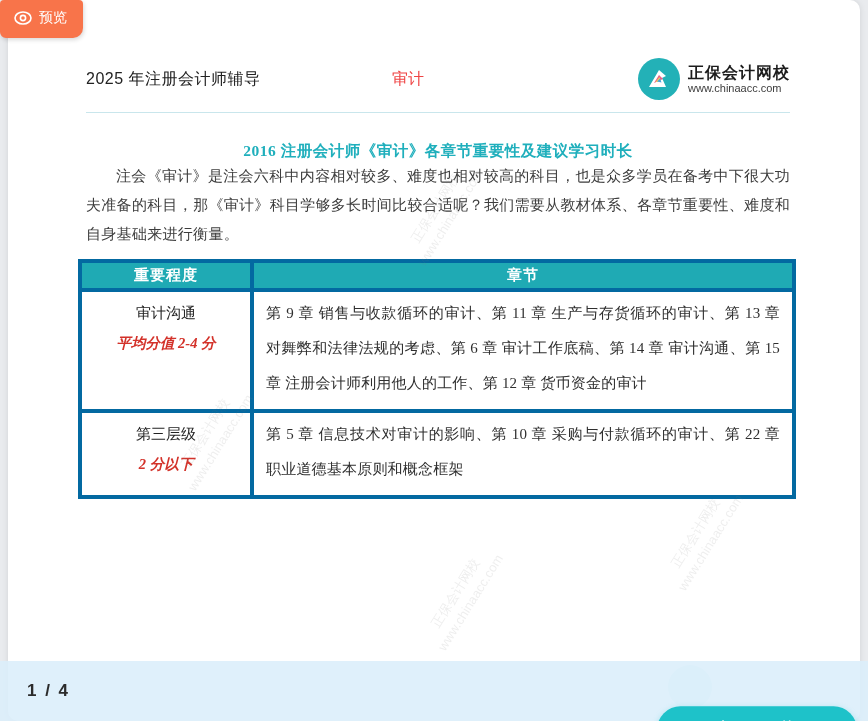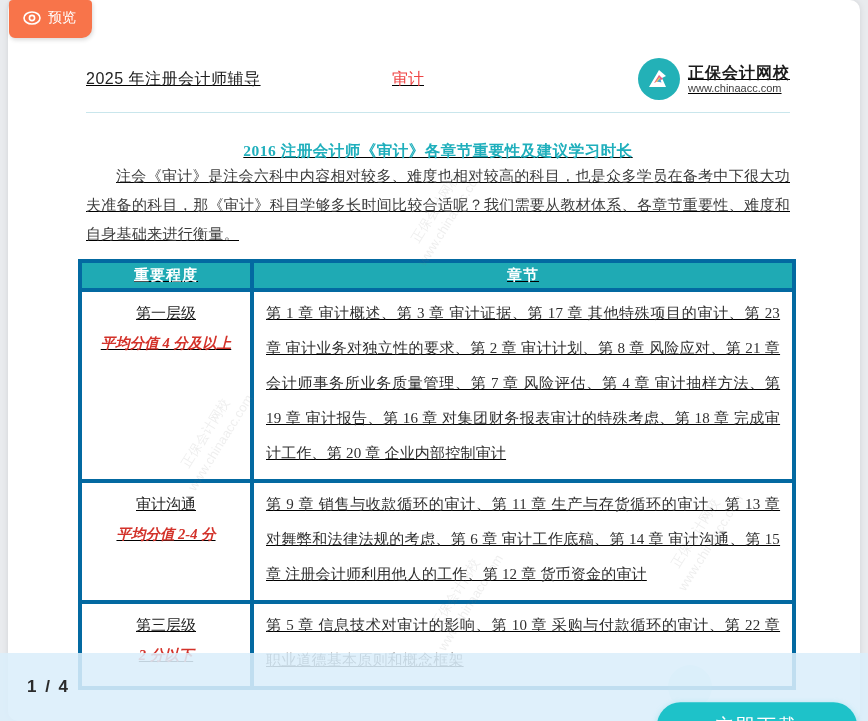--- a/index.html
+++ b/index.html
@@ -23,27 +23,26 @@
     border-radius: 10px;
     box-shadow: 0 0 6px rgba(0,0,0,0.10);
     overflow: hidden;
   }
 
   .page-inner {
     position: relative;
     padding: 58px 70px 0 78px;
     height: 100%;
     overflow: hidden;
-    text-decoration: underline;
   }
 
   
   .preview-badge {
     position: absolute;
-    left: 9px; top: 0;
+    left: 0; top: 0;
     z-index: 30;
     display: flex;
     align-items: center;
     gap: 7px;
     padding: 9px 16px 11px 14px;
     background: #f8744a;
     color: #fff;
     font-size: 14px;
     border-radius: 4px 4px 10px 6px;
     box-shadow: 1px 2px 4px rgba(0,0,0,0.15);
@@ -181,21 +180,21 @@
     border-radius: 50%;
     background: rgba(35,177,183,0.16);
     pointer-events: none;
     z-index: 1;
   }
 
   
   .bottom-bar {
     position: absolute;
     left: 0; right: 0; bottom: 0;
-    height: 68px;
+    height: 60px;
     background: rgba(219,238,250,0.88);
     z-index: 20;
     display: flex;
     align-items: center;
   }
   .page-indicator {
     margin-left: 27px;
     font-size: 17px;
     font-weight: bold;
     color: #2b2b2b;
@@ -286,27 +285,20 @@
         <table class="levels">
           <thead>
             <tr>
               <th class="col-level">重要程度</th>
               <th>章节</th>
             </tr>
           </thead>
           <tbody>
             <tr>
               <td class="cell-level">
-                <div class="level-name">第一层级</div>
-                <div class="level-score">平均分值 4 分及以上</div>
-              </td>
-              <td class="cell-chapters">第 1 章 审计概述、第 3 章 审计证据、第 17 章 其他特殊项目的审计、第 23 章 审计业务对独立性的要求、第 2 章 审计计划、第 8 章 风险应对、第 21 章 会计师事务所业务质量管理、第 7 章 风险评估、第 4 章 审计抽样方法、第 19 章 审计报告、第 16 章 对集团财务报表审计的特殊考虑、第 18 章 完成审计工作、第 20 章 企业内部控制审计</td>
-            </tr>
-            <tr>
-              <td class="cell-level">
                 <div class="level-name">审计沟通</div>
                 <div class="level-score">平均分值 2-4 分</div>
               </td>
               <td class="cell-chapters">第 9 章 销售与收款循环的审计、第 11 章 生产与存货循环的审计、第 13 章 对舞弊和法律法规的考虑、第 6 章 审计工作底稿、第 14 章 审计沟通、第 15 章 注册会计师利用他人的工作、第 12 章 货币资金的审计</td>
             </tr>
             <tr>
               <td class="cell-level">
                 <div class="level-name">第三层级</div>
                 <div class="level-score">2 分以下</div>
               </td>

